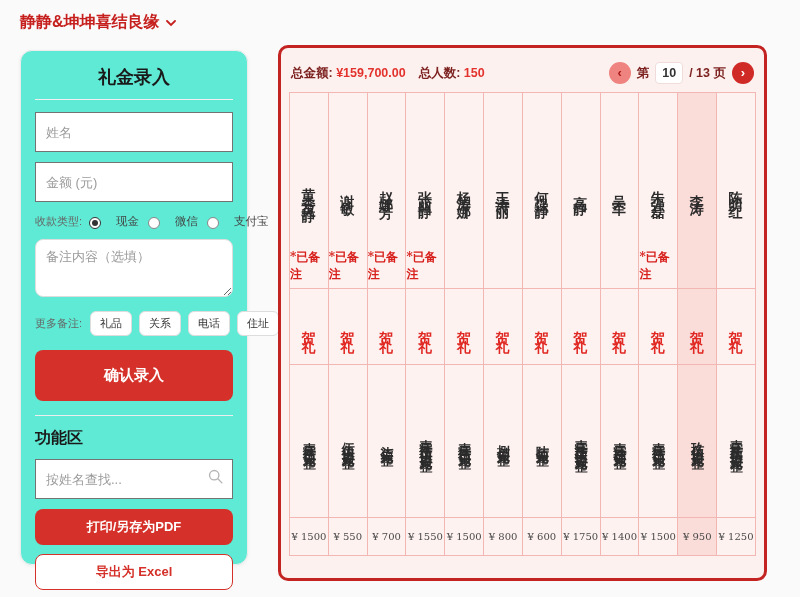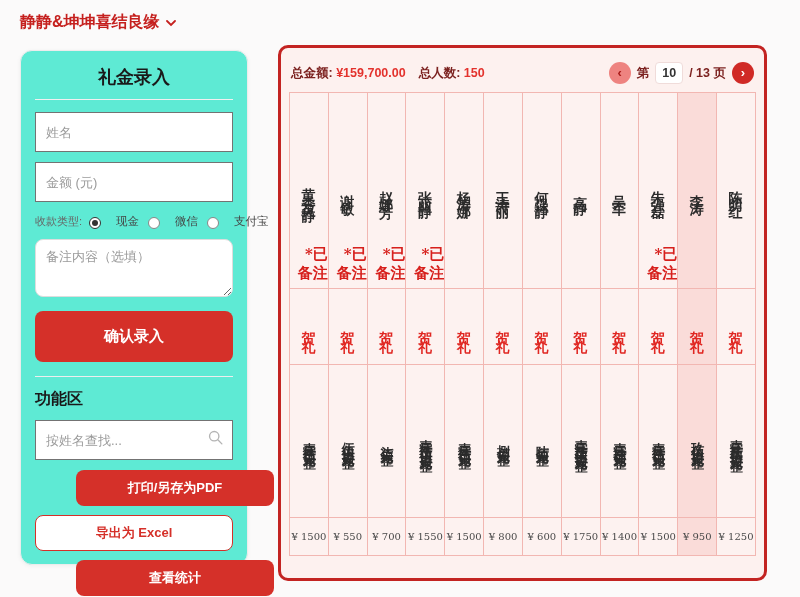--- a/index.html
+++ b/index.html
@@ -51,21 +51,21 @@
   .btn {
     display:block; width:100%; border:none; border-radius:8px; cursor:pointer;
     font-family:inherit; font-weight:bold; text-align:center;
   }
   .btn-primary { background:#d53029; color:#fff; font-size:15px; height:51px; margin-bottom:4px; }
   .sb-divider { border:none; border-top:1px solid #eee; margin:14px 0 12px; }
   .section-title { font-size:16px; font-weight:bold; color:#1a1a1a; margin-bottom:10px; }
   .search-wrap { position:relative; margin-bottom:10px; }
   .search-wrap .inp { margin-bottom:0; padding-right:17px; }
   .search-icon { position:absolute; right:9px; top:9px; width:17px; height:17px; opacity:.55; }
-  .btn-red { background:#d53029; color:#fff; font-size:13px; height:36px; margin-bottom:9px;margin-left:41px; }
+  .btn-red { background:#d53029; color:#fff; font-size:13px; height:36px; margin-bottom:9px; }
   .btn-outline { background:#fff; color:#d53029; font-size:13px; height:36px; border:1px solid #d53029; margin-bottom:9px; }
   
   .ledger-panel {
     position:absolute; left:278px; top:45px; width:489px; height:536px;
     background:#fdf1ef; border:3px solid #c32422; border-radius:10px;
     padding:8px 8px 10px;
   }
   .stats-bar { display:flex; align-items:center; font-size:12.5px; font-weight:bold; padding:6px 2px 8px; }
   .stat { margin-right:13px; white-space:nowrap; }
   .stat .lab { color:#7c2220; }
@@ -89,21 +89,21 @@
   .gift-cell { height:76px; }
   .amt-cell  { height:153px; }
   .num-cell  { height:36px; border-bottom:none; }
   .vtxt {
     writing-mode:vertical-rl; text-orientation:upright;
     font-family:"DejaVu Serif","Liberation Serif",serif;
   }
   .vname { font-size:14px; letter-spacing:7px; color:#2b2b2b; font-weight:bold; }
   .vgift { font-size:14px; letter-spacing:7px; color:#e02722; font-weight:bold; }
   .vamt  { font-size:13px; letter-spacing:3px; color:#2b2b2b; font-weight:bold; }
-  .noted { position:absolute; bottom:5px; left:0; right:0; text-align:right; font-size:15px; color:#d7201c; font-weight:bold; font-family:"DejaVu Serif","Liberation Serif",serif; }
+  .noted { position:absolute; bottom:5px; left:0; right:0; text-align:left; font-size:12px; color:#d7201c; font-weight:bold; font-family:"DejaVu Serif","Liberation Serif",serif; }
   .numv { font-size:10px; color:#4a4a4a; font-family:"DejaVu Serif","Liberation Serif",serif; }
 </style>
 </head>
 <body>
 
 <div class="app-title">
   <span>静静&amp;坤坤喜结良缘</span>
   <svg class="chev" viewBox="0 0 10 10">
       <path d="M1 3 L5 7 L9 3" fill="none" stroke="#c5201e" stroke-width="1.8" stroke-linecap="round"></path>
     </svg>
@@ -132,20 +132,29 @@
         </span>
         <span class="radio-opt">
           <span class="rdot"></span>
           <span>其他</span>
         </span>
       </span>
   </div>
 
   <textarea class="note" placeholder="备注内容（选填）" style=""></textarea>
 
+  <div class="tags-row">
+    <span class="tags-cap">更多备注:</span>
+    <span id="note-tags" style="display:flex;gap:7px;">
+        <button class="tag-btn">礼品</button>
+        <button class="tag-btn">关系</button>
+        <button class="tag-btn">电话</button>
+        <button class="tag-btn">住址</button>
+      </span>
+  </div>
 
   <button class="btn btn-primary">确认录入</button>
 
   <hr class="sb-divider">
 
   <div class="section-title">功能区</div>
 
   <div class="search-wrap">
     <input class="inp" placeholder="按姓名查找..." style="">
     <svg class="search-icon" viewBox="0 0 20 20">

